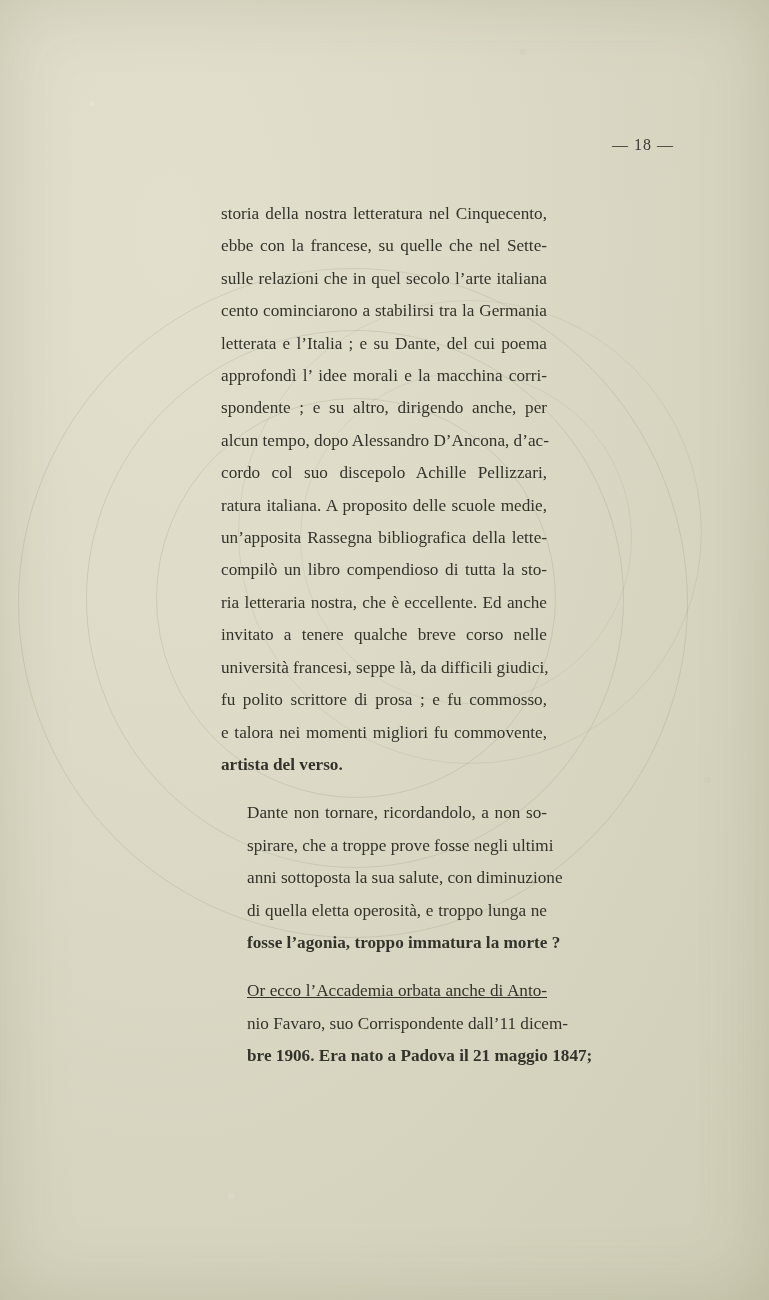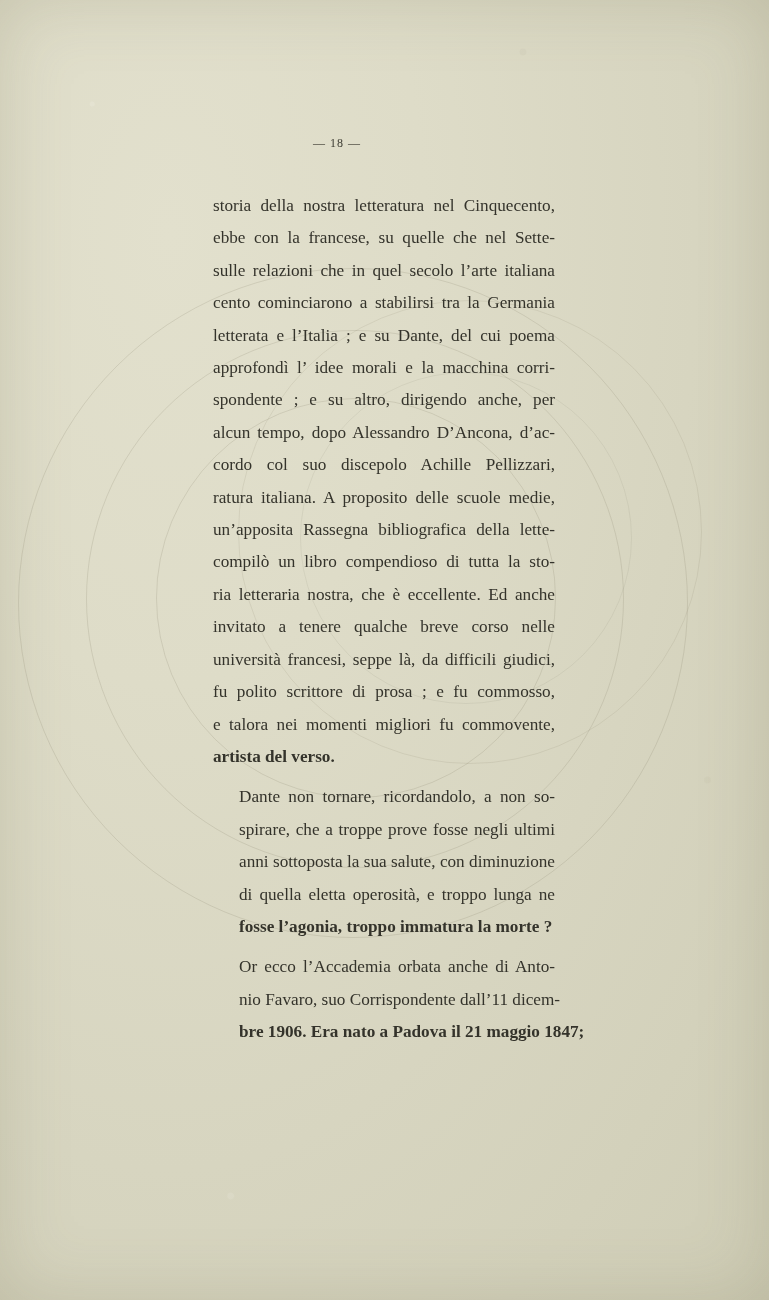--- a/index.html
+++ b/index.html
@@ -50,38 +50,38 @@
     inset: 0;
     pointer-events: none;
     box-shadow: inset 0 0 70px rgba(120,112,80,0.22);
   }
 
   .folio {
     position: absolute;
     top: 136px;
     left: 0;
     width: 674px;
-    text-align: center;
-    font-size: 12px;
+    text-align: right;
+    font-size: 16px;
     color: #3b3a31;
     letter-spacing: 1px;
   }
 
   .textblock {
     position: absolute;
     left: 205px;
     top: 182px;
     width: 358px;
     color: #34332b;
     font-size: 17.2px;
     line-height: 32.4px;
     text-align: justify;
   }
   .textblock p {
-    margin: 8px;
+    margin: 16px;
   }
   .textblock p.indent {
     text-indent: 26px;
   }
   
   .ln {
     display: block;
     text-align: justify;
     text-align-last: justify;
     white-space: nowrap;
@@ -128,18 +128,18 @@
         <span class="ln last">artista del verso.</span>
       </p>
       <p class="indent">
         <span class="ln" style="text-indent: 26px;">Dante non tornare, ricordandolo, a non so-</span>
         <span class="ln">spirare, che a troppe prove fosse negli ultimi</span>
         <span class="ln">anni sottoposta la sua salute, con diminuzione</span>
         <span class="ln">di quella eletta operosità, e troppo lunga ne</span>
         <span class="ln last">fosse l’agonia, troppo immatura la morte ?</span>
       </p>
       <p class="indent">
-        <span class="ln" style="text-indent: 26px;">Or ecco l’Accademia orbata anche di Anto-</span>
+        <span class="ln" style="text-indent: 26px; text-decoration: underline;">Or ecco l’Accademia orbata anche di Anto-</span>
         <span class="ln">nio Favaro, suo Corrispondente dall’11 dicem-</span>
         <span class="ln last">bre 1906. Era nato a Padova il 21 maggio 1847;</span>
       </p>
     </div>
 </div>
 
 </body></html>

